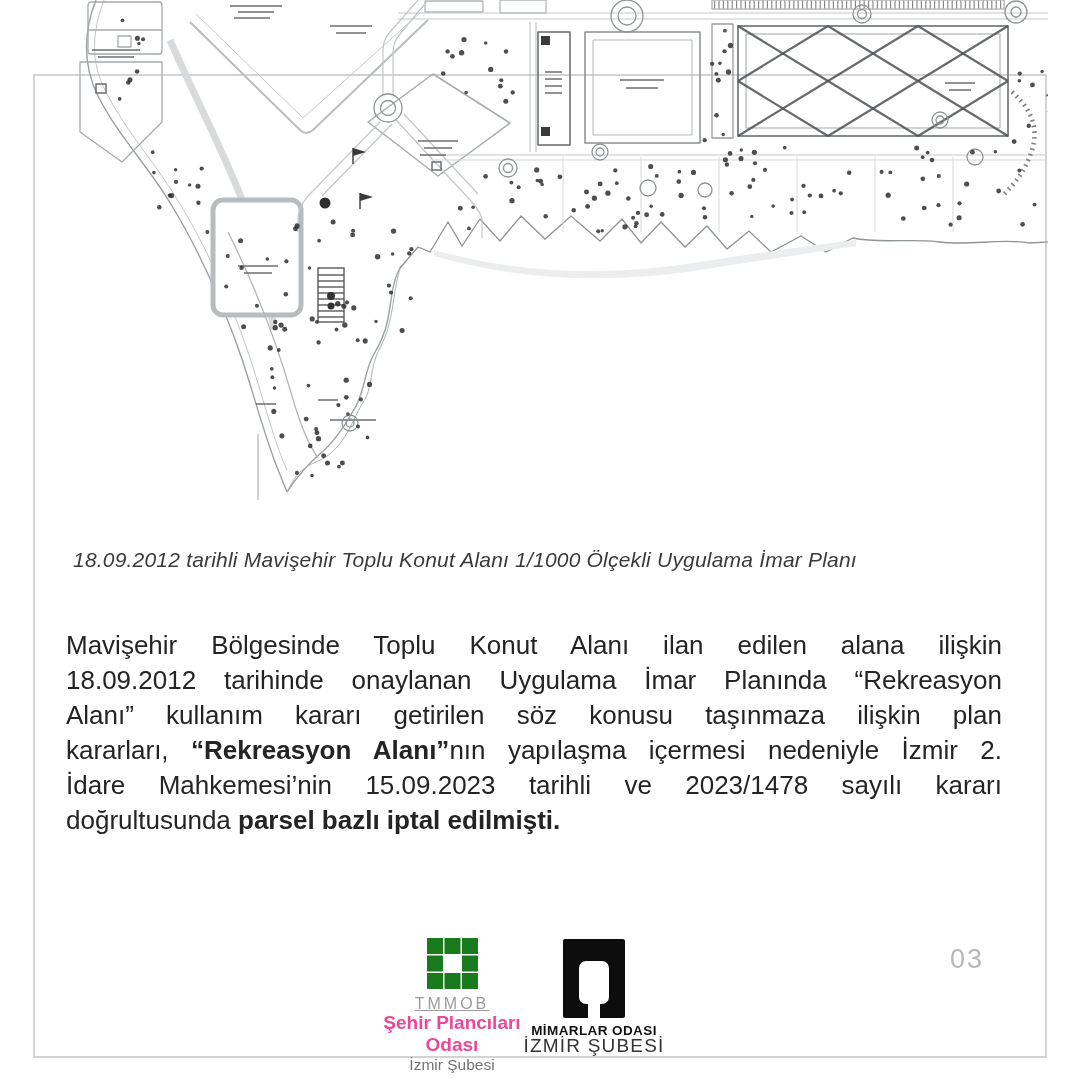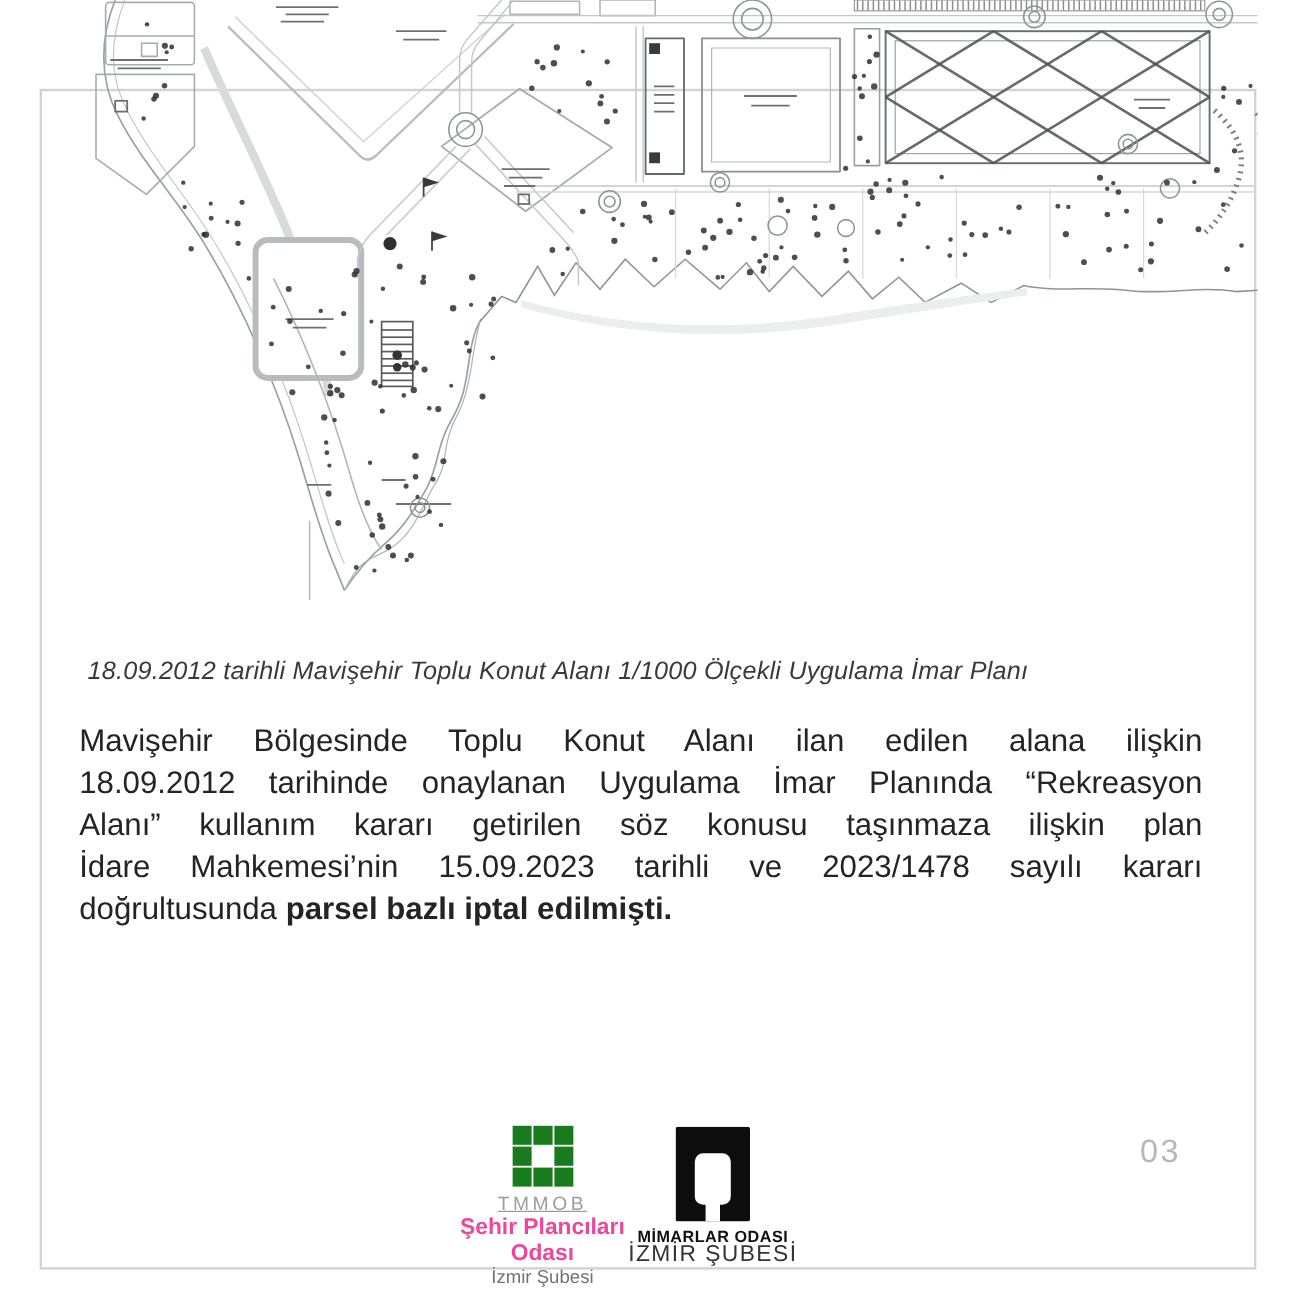--- a/index.html
+++ b/index.html
@@ -7,21 +7,21 @@
         font-family:"Liberation Sans",sans-serif;}
   
   #frame{position:absolute;left:33px;top:74px;width:1014px;height:984px;
          box-sizing:border-box;border:2px solid #d3d3d3;z-index:1;}
   
   #map{position:absolute;left:0;top:0;width:1080px;height:520px;z-index:2;}
   
   #caption{position:absolute;left:73px;top:548px;width:950px;z-index:3;
            font-size:21px;font-style:italic;color:#3a3a3a;letter-spacing:.2px;}
   
-  #body-paragraph{position:absolute;left:66px;top:600px;width:936px;z-index:3;
+  #body-paragraph{position:absolute;left:66px;top:628px;width:936px;z-index:3;
                   font-size:26px;line-height:35px;color:#242424;}
   #body-paragraph .line{text-align:justify;}
   #body-paragraph .line.jl{text-align-last:justify;}
   #body-paragraph .b{font-weight:700;}
   
   #tmmob{position:absolute;left:362px;top:938px;width:180px;text-align:center;z-index:3;}
   #tmmob .grid{display:block;margin:0 auto 6px auto;}
   .tm-org{font-size:16px;letter-spacing:3px;color:#9c9c9c;line-height:17px;text-decoration:underline;}
   .tm-chamber{font-size:19px;font-weight:700;color:#ec4899;line-height:22px;}
   .tm-branch{font-size:15.5px;color:#737373;line-height:18px;}
@@ -382,20 +382,21 @@
         <circle cx="594.4" cy="198.2" r="2.60" fill="#2f2f2f" opacity="0.85"></circle>
       </g>
   </svg>
 
   <div id="caption">18.09.2012 tarihli Mavişehir Toplu Konut Alanı 1/1000 Ölçekli Uygulama İmar Planı</div>
 
   <div id="body-paragraph">
       <div class="line jl"><span class="">Mavişehir Bölgesinde Toplu Konut Alanı ilan edilen alana ilişkin</span></div>
       <div class="line jl"><span class="">18.09.2012 tarihinde onaylanan Uygulama İmar Planında “Rekreasyon</span></div>
       <div class="line jl"><span class="">Alanı” kullanım kararı getirilen söz konusu taşınmaza ilişkin plan</span></div>
+      <div class="line jl"><span class="">kararları, </span><span class="b">“Rekreasyon Alanı”</span><span class="">nın yapılaşma içermesi nedeniyle İzmir 2.</span></div>
       <div class="line jl"><span class="">İdare Mahkemesi’nin 15.09.2023 tarihli ve 2023/1478 sayılı kararı</span></div>
       <div class="line"><span class="">doğrultusunda </span><span class="b">parsel bazlı iptal edilmişti.</span></div>
     </div>
 
   <div id="tmmob">
     <svg class="grid" width="51" height="51" viewBox="0 0 51 51">
       <rect class="tm-sq" x="0" y="0" width="16" height="16" fill="#1a7a1e"></rect>
       <rect class="tm-sq" x="17.5" y="0" width="16" height="16" fill="#1a7a1e"></rect>
       <rect class="tm-sq" x="35" y="0" width="16" height="16" fill="#1a7a1e"></rect>
       <rect class="tm-sq" x="0" y="17.5" width="16" height="16" fill="#1a7a1e"></rect>

